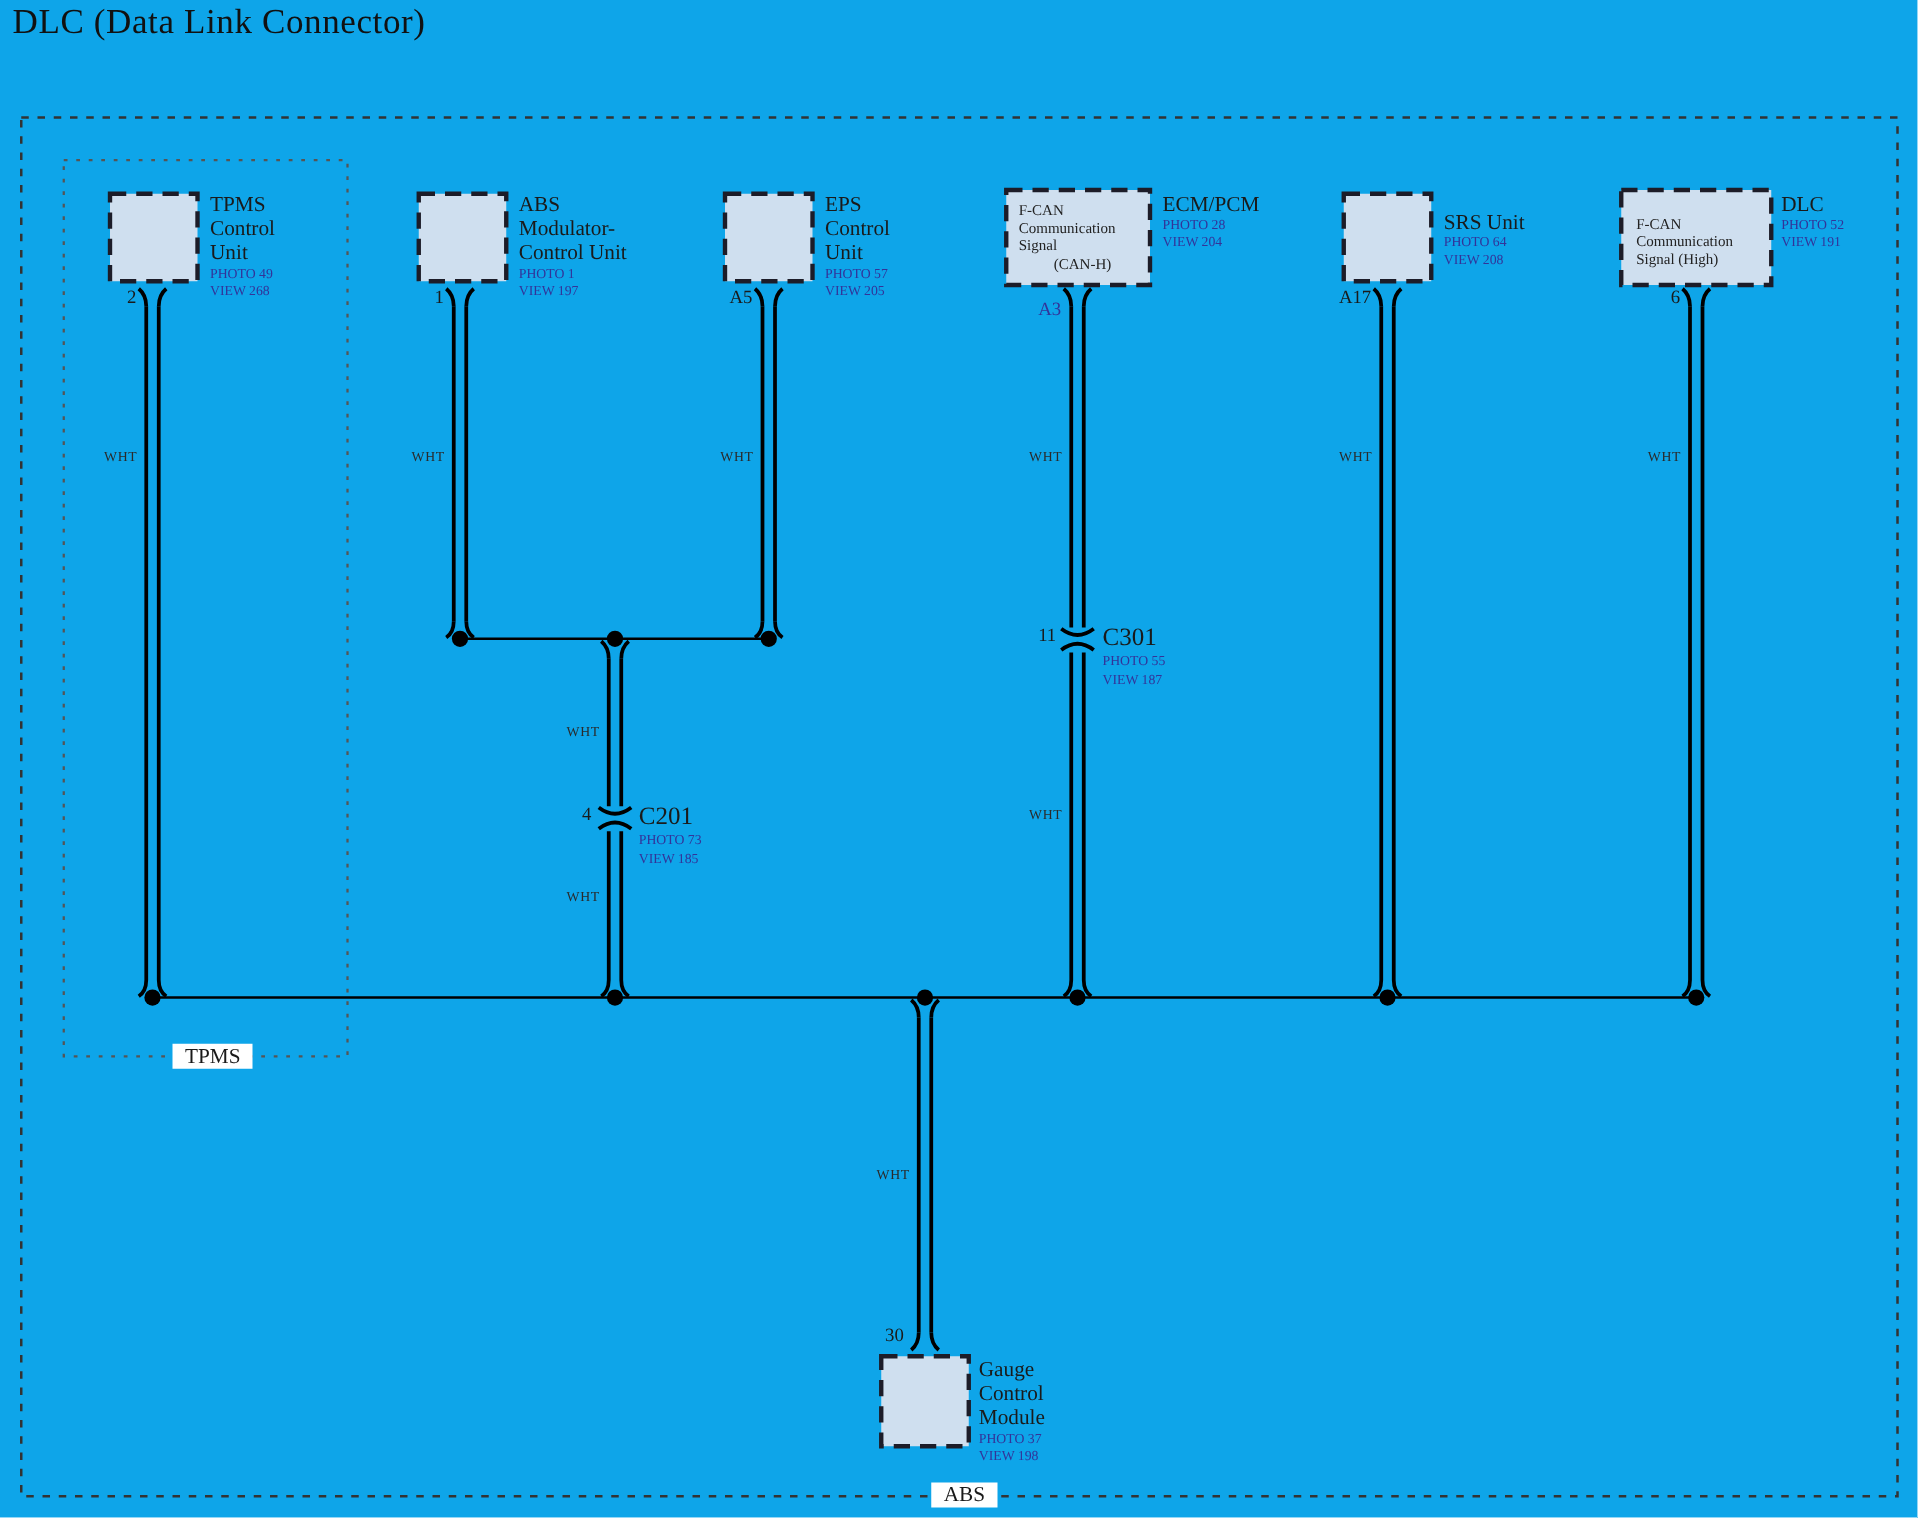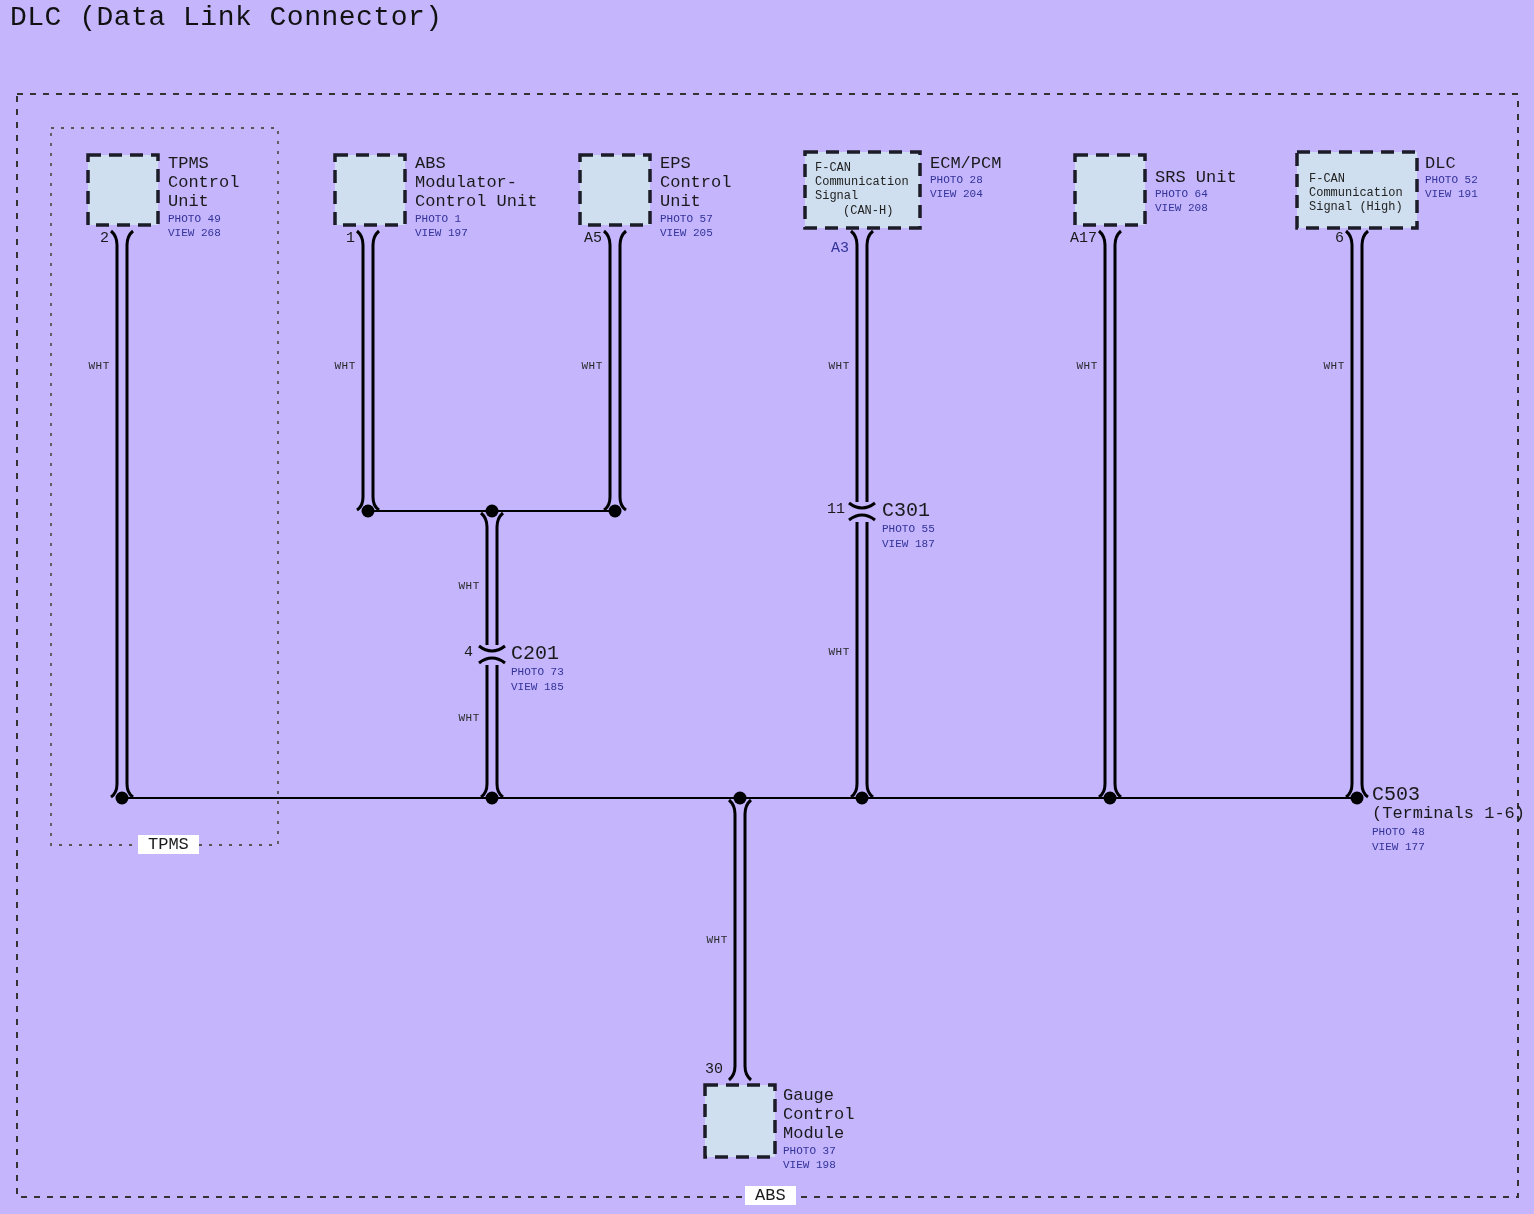--- a/index.html
+++ b/index.html
@@ -1,19 +1,19 @@
 <!DOCTYPE html>
 <html><head>
 <meta charset="utf-8">
 <style>
   html,body { margin:0; padding:0; background:#ffffff; }
   #stage {
     position:relative; width:1534px; height:1214px;
-    font-family:Liberation Mono, monospace; color:#1a1a1a;
-    background:#c4b5fd; overflow:hidden;
+    font-family:Liberation Serif, serif; color:#1a1a1a;
+    background:#0ea5e9; overflow:hidden;
   }
   #wiring-svg { position:absolute; left:0; top:0; z-index:0; }
   .abs { position:absolute; z-index:2; }
   .page-title { font-size:28px; letter-spacing:0.5px; color:#111; }
   .comp-label .name { font-size:17px; line-height:1.13; white-space:pre-line; color:#1a1a1a; }
   .comp-label .meta { font-size:11px; line-height:1.2; color:#333399; margin-top:1px; }
   .inner-text { font-size:12px; line-height:1.18; white-space:pre-line; color:#222; }
   .inner-sub { font-size:12px; color:#222; }
   .pin { font-size:15px; text-align:right; color:#1a1a1a; }
   .pin.navy { color:#333399; }
@@ -189,26 +189,20 @@
   <div class="abs conn-label" style="left:511px; top:643px;">
     <div class="cname">C201</div>
     <div class="meta">PHOTO 73</div>
     <div class="meta">VIEW 185</div>
   </div>
   <div class="abs conn-label" style="left:882px; top:500px;">
     <div class="cname">C301</div>
     <div class="meta">PHOTO 55</div>
     <div class="meta">VIEW 187</div>
   </div>
-  <div class="abs conn-label" style="left:1372px; top:784px;">
-    <div class="cname">C503</div>
-    <div class="cterm">(Terminals 1-6)</div>
-    <div class="meta">PHOTO 48</div>
-    <div class="meta">VIEW 177</div>
-  </div>
 
   <div class="abs wht" style="left:70px;   top:360px;">WHT</div>
   <div class="abs wht" style="left:316px;  top:360px;">WHT</div>
   <div class="abs wht" style="left:563px;  top:360px;">WHT</div>
   <div class="abs wht" style="left:810px;  top:360px;">WHT</div>
   <div class="abs wht" style="left:1058px; top:360px;">WHT</div>
   <div class="abs wht" style="left:1305px; top:360px;">WHT</div>
   <div class="abs wht" style="left:440px;  top:580px;">WHT</div>
   <div class="abs wht" style="left:440px;  top:712px;">WHT</div>
   <div class="abs wht" style="left:810px;  top:646px;">WHT</div>

